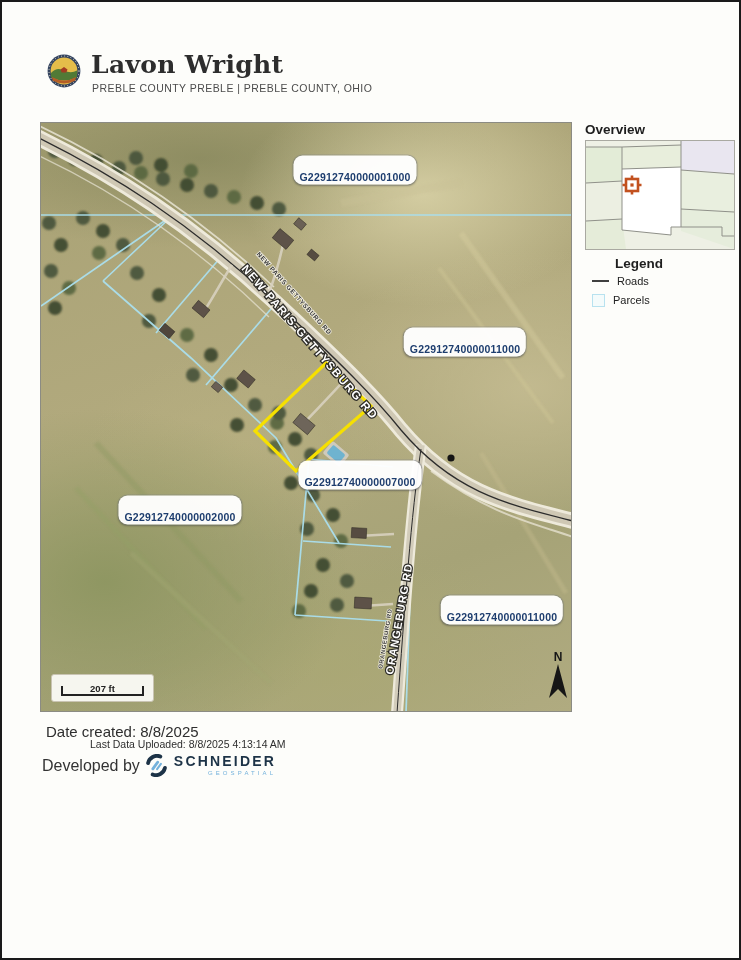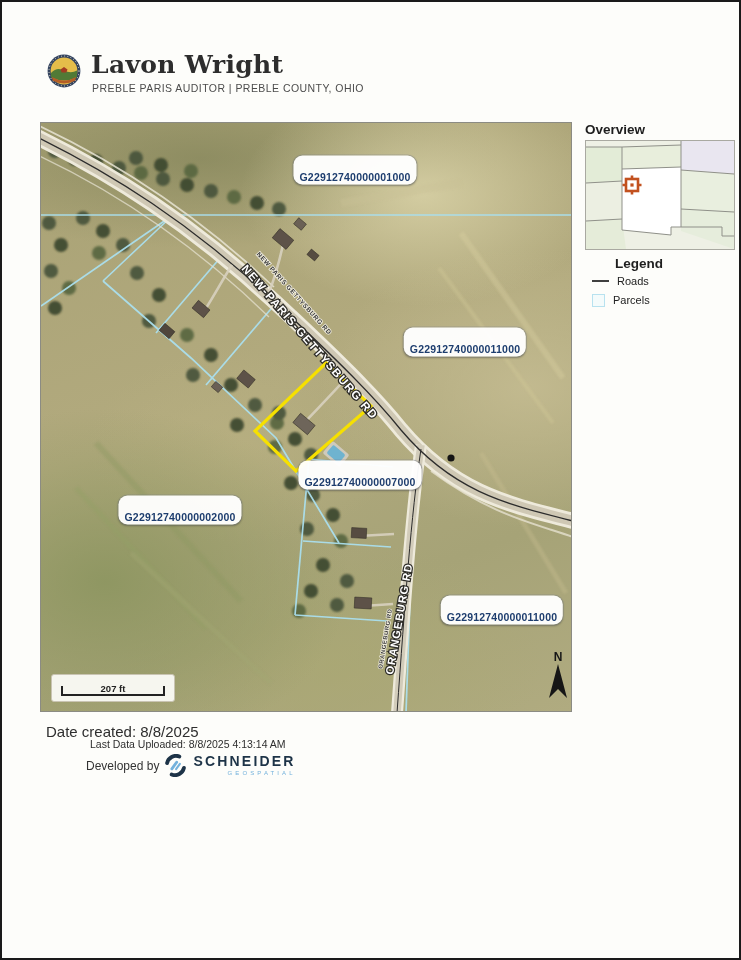--- a/index.html
+++ b/index.html
@@ -25,21 +25,21 @@
         radial-gradient(ellipse 400px 120px at 30% 6%, rgba(118,122,80,.55), rgba(118,122,80,0) 75%),
         linear-gradient(160deg,#a9a275,#b2aa7e 45%,#a6a377 75%,#b0ab80);
        overflow:hidden;}
   .map svg.scene{position:absolute;left:0;top:0;}
 
   .pill{position:absolute;transform:translate(-50%,-50%);white-space:nowrap;
         background:rgba(255,255,255,.96);border-radius:9px;padding:15px 6px 2px;
         font-size:10.5px;font-weight:bold;color:#1d3d6e;letter-spacing:.2px;
         box-shadow:0 0 0 1px rgba(120,130,150,.35),0 1px 2px rgba(0,0,0,.3);}
 
-  .scalebar{position:absolute;left:10px;top:551px;width:124px;height:28px;
+  .scalebar{position:absolute;left:10px;top:551px;width:103px;height:28px;
             background:rgba(253,253,249,.93);border:1px solid #c9c4b2;border-radius:3px;}
   .scalebar .bracket{position:absolute;left:9px;right:9px;bottom:5px;height:10px;
             border-left:2px solid #222;border-right:2px solid #222;border-bottom:2px solid #222;}
   .scalebar .lbl{position:absolute;left:0;right:0;bottom:7px;text-align:center;
             font-size:9.5px;font-weight:bold;color:#222;}
 
   .north{position:absolute;left:500px;top:528px;width:34px;height:58px;text-align:center;}
   .north .n{font-size:12px;font-weight:bold;color:#161616;line-height:12px;}
 
   
@@ -49,41 +49,41 @@
   .lg-title{position:absolute;left:583px;top:254px;font-size:13.5px;font-weight:bold;color:#1e1e1e;margin-left:30px;}
   .lg-row{position:absolute;left:590px;height:16px;display:flex;align-items:center;gap:8px;}
   .lg-row .lab{font-size:11px;color:#222;}
   .sw-road{width:17px;height:0;border-top:2px solid #3f3f3f;}
   .sw-parcel{width:13px;height:13px;border:1.6px solid #b8e2ef;background:rgba(235,249,252,.5);}
 
   
   .foot1{position:absolute;left:44px;top:721px;font-size:15px;color:#2e2e2e;}
   .foot2{position:absolute;left:44px;top:736px;font-size:10.5px;color:#2e2e2e;padding-left:44px;}
   .devrow{position:absolute;left:40px;top:752px;display:flex;align-items:center;}
-  .devby{font-size:12px;color:#333;margin-right:5px;margin-left:44px;}
+  .devby{font-size:16px;color:#333;margin-right:5px;}
   .schn-name{font-size:14px;font-weight:bold;letter-spacing:2.2px;color:#1d3347;line-height:13px;}
   .schn-sub{font-size:6px;letter-spacing:3.1px;color:#74b2dc;text-align:right;margin-top:2px;}
 </style>
 </head>
 <body>
 
 <div class="page">
 
   <div class="seal">
     <svg width="34" height="34" viewBox="0 0 34 34">
       <circle cx="17" cy="17" r="16.4" fill="#33435f"></circle>
       <circle cx="17" cy="17" r="15" fill="none" stroke="#e8e4d0" stroke-width="1" stroke-dasharray="1 2.2"></circle>
       <circle cx="17" cy="17" r="13.4" fill="#e5bd4a"></circle>
       <path d="M4,19 Q10,12.5 17,16.5 Q24,20 30,16.5 L30,23.5 Q17,29.5 4,23.5 Z" fill="#517a36"></path>
       <path d="M5,23 Q17,30 29,23 L28.2,26.8 Q17,32 5.8,26.8 Z" fill="#b45e26"></path>
       <path d="M13.5,15.5 l3.5,-2.5 l3.5,2.5 l-1.2,3 l-4.6,0 Z" fill="#a33b22"></path>
     </svg>
   </div>
   <div class="hdr-title">Lavon Wright</div>
-  <div class="hdr-sub">PREBLE PARIS AUDITOR  |  PREBLE COUNTY, OHIO</div>
+  <div class="hdr-sub">PREBLE COUNTY PREBLE  |  PREBLE COUNTY, OHIO</div>
 
   <div class="map">
     <svg class="scene" width="532" height="590" viewBox="0 0 532 590">
       <defs>
         <filter id="soft" x="-30%" y="-30%" width="160%" height="160%">
           <feGaussianBlur stdDeviation="1.1"></feGaussianBlur>
         </filter>
         <circle id="t1" r="7" fill="#46523a"></circle>
         <circle id="t2" r="7" fill="#3a462e"></circle>
         <circle id="t3" r="7" fill="#596641"></circle>

